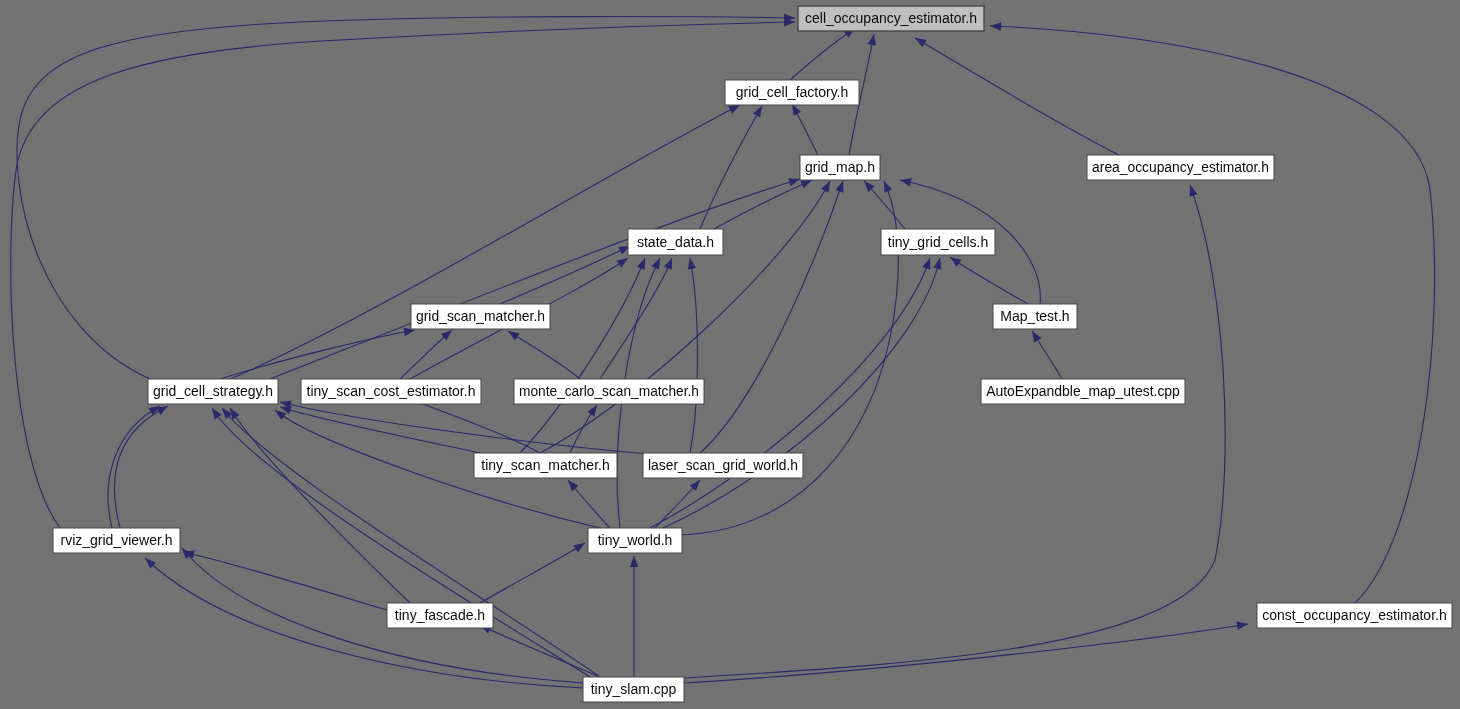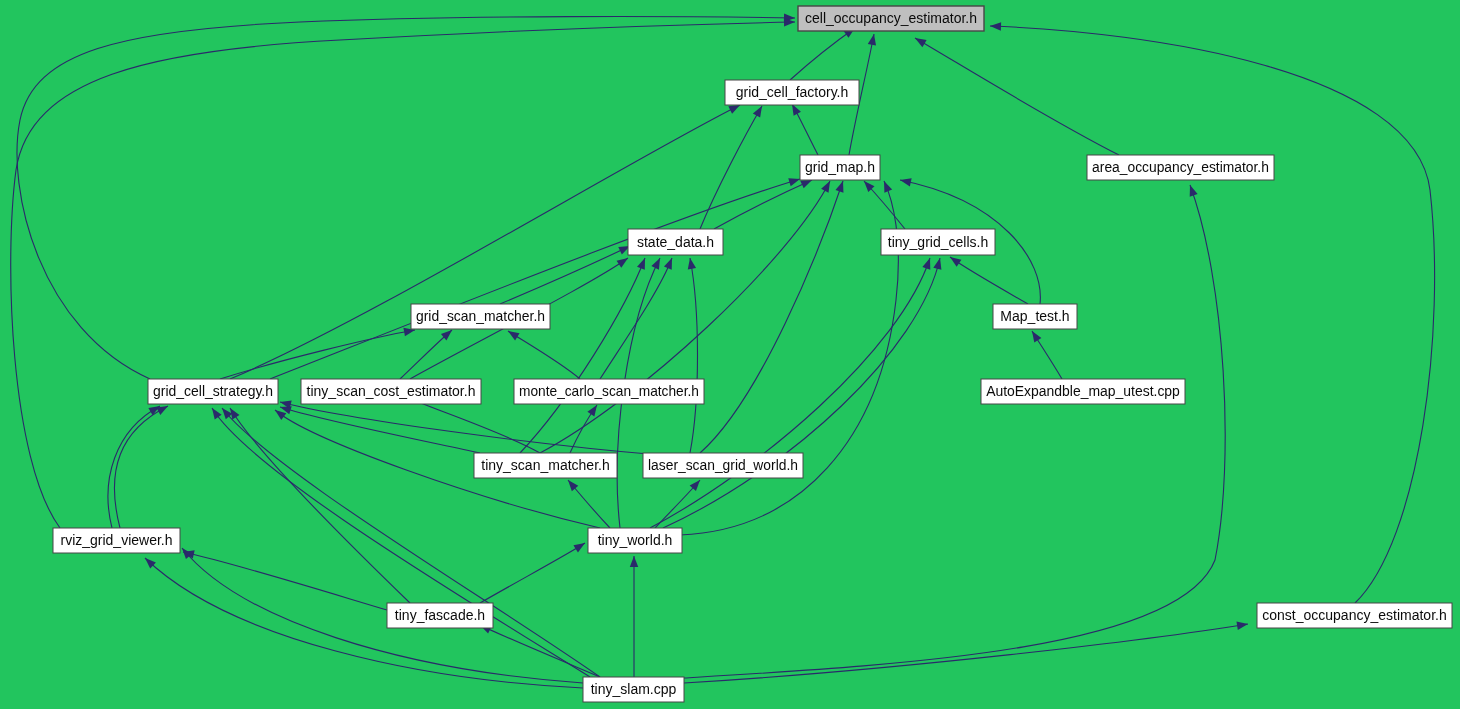--- a/index.html
+++ b/index.html
@@ -4,21 +4,21 @@
 <style>
   html, body {
     margin: 0;
     padding: 0;
     background: #ffffff;
   }
   #graph-root {
     position: relative;
     width: 1460px;
     height: 709px;
-    background: #22c55e;
+    background: #737373;
     font-family: "Liberation Sans", sans-serif;
     overflow: hidden;
   }
   svg#dep-graph {
     display: block;
     width: 1460px;
     height: 709px;
   }
   .edge-path {
     fill: none;

